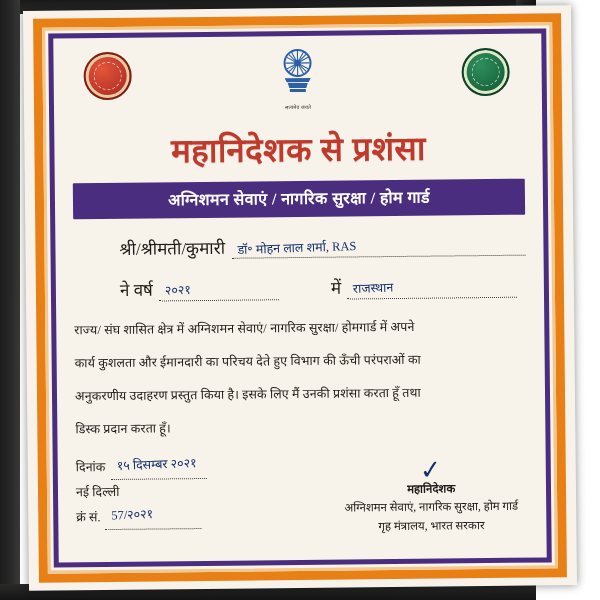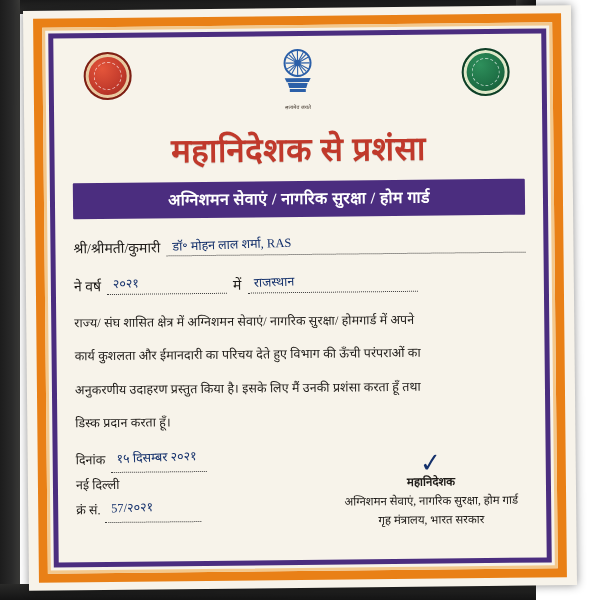--- a/index.html
+++ b/index.html
@@ -161,21 +161,21 @@
     color: #1d1a17;
     font-size: 12.5px;
     line-height: 1.25;
   }
   .fill-line {
     display: flex;
     align-items: flex-end;
     gap: 6px;
     margin-bottom: 20px;
   }
-  .lbl { white-space: nowrap; font-size: 14px; }
+  .lbl { white-space: nowrap; font-size: 17px; margin-left: 46px; }
   .blank {
     flex: 1 1 auto;
     border-bottom: 1px dotted #3b3b3b;
     position: relative;
     height: 17px;
   }
   .blank.short { flex: 0 0 120px; }
   .blank.mid   { flex: 0 0 170px; }
   .hand {
     position: absolute;

